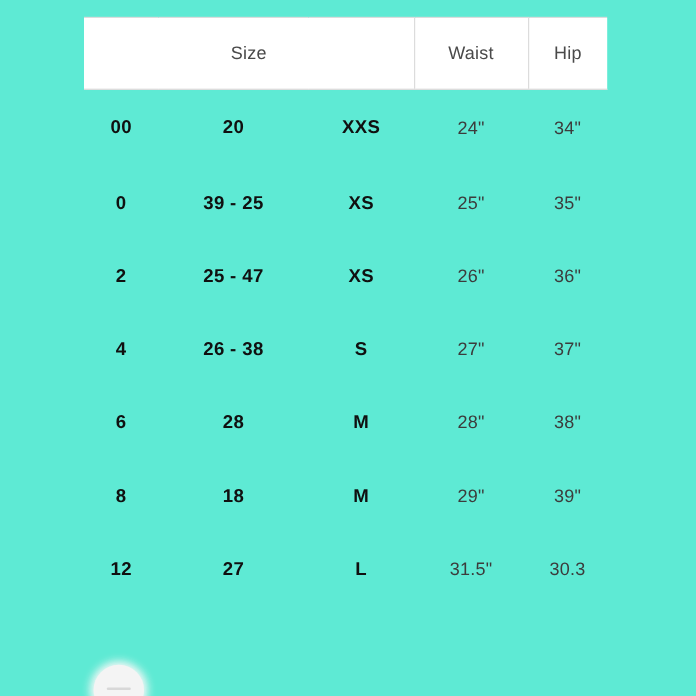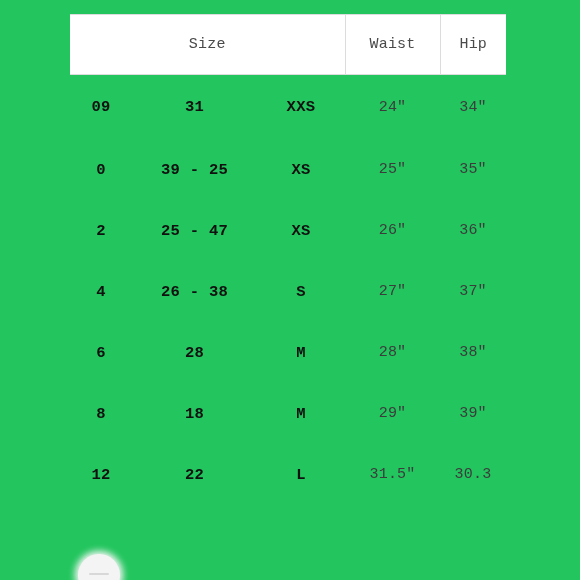--- a/index.html
+++ b/index.html
@@ -12,23 +12,22 @@
     height: 580px;
     overflow: hidden;
     font-family: "Liberation Sans", sans-serif;
     -webkit-font-smoothing: antialiased;
   }
 
   #chart-root {
     position: relative;
     width: 580px;
     height: 580px;
-    background: #22c55e;
+    background: #5eead4;
     overflow: hidden;
-    font-family: Liberation Mono, monospace;
   }
 
   
   .table-wrap {
     position: absolute;
     left: 70px;
     top: 14px;
     width: 436px;           
     overflow: visible;
   }
@@ -129,22 +128,22 @@
         <tr>
           <th colspan="3">Size</th>
           <th class="div-left">Waist</th>
           <th class="div-left">Hip</th>
         </tr>
       </thead>
 
       <tbody>
 
         <tr>
-          <td class="sz">09</td>
-          <td class="sz">31</td>
+          <td class="sz">00</td>
+          <td class="sz">20</td>
           <td class="sz">XXS</td>
           <td class="meas">24"</td>
           <td class="meas">34"</td>
         </tr>
 
         <tr>
           <td class="sz">0</td>
           <td class="sz">39 - 25</td>
           <td class="sz">XS</td>
           <td class="meas">25"</td>
@@ -179,21 +178,21 @@
           <td class="sz">8</td>
           <td class="sz">18</td>
           <td class="sz">M</td>
           <td class="meas">29"</td>
           <td class="meas">39"</td>
         </tr>
 
 
         <tr>
           <td class="sz">12</td>
-          <td class="sz">22</td>
+          <td class="sz">27</td>
           <td class="sz">L</td>
           <td class="meas">31.5"</td>
           <td class="meas">30.3</td>
         </tr>
 
       </tbody>
     </table>
   </div>
 
   <div class="bottom-artifact"></div>

